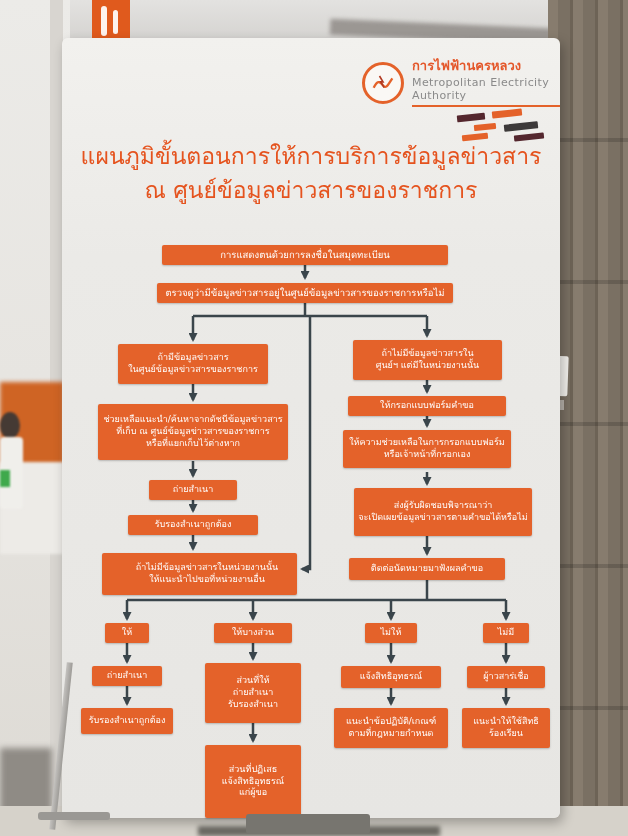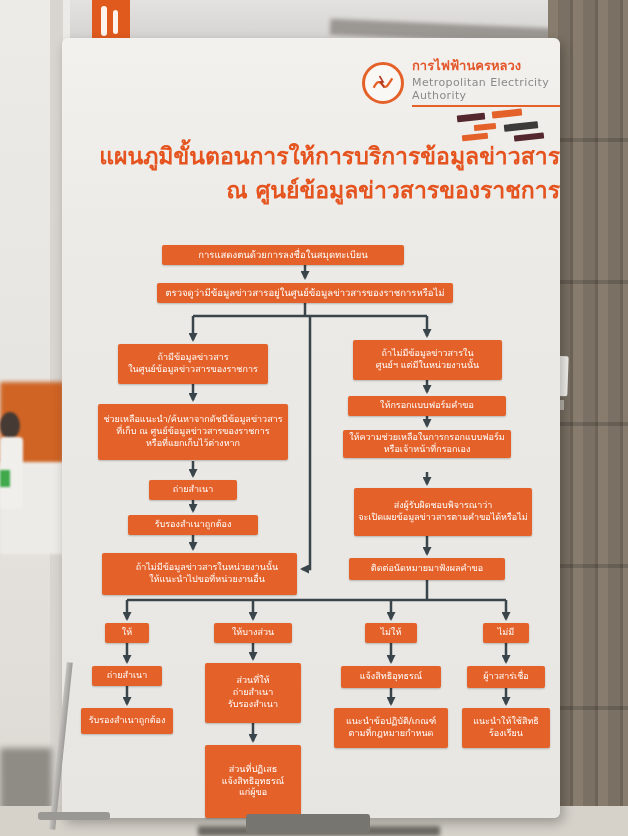--- a/index.html
+++ b/index.html
@@ -61,22 +61,22 @@
                  display:flex; align-items:center; justify-content:center; background:#faf8f5; flex:0 0 auto; }
   .logo-text { display:flex; flex-direction:column; }
   .logo-th { color:#e4572a; font-weight:bold; font-size:13px; line-height:1.1; }
   .logo-en { color:#8a8a8a; font-size:11px; letter-spacing:.4px; margin-top:2px; }
   .logo-rule { height:2px; background:#e4622a; width:148px; margin-top:3px; }
 
   
   .dash { position:absolute; transform:rotate(-6deg); border-radius:1px; }
 
   
-  .title { position:absolute; left:0; top:104px; width:498px; text-align:right;
-           color:#e5531e; font-weight:bold; }
+  .title { position:absolute; left:0; top:104px; width:498px; text-align:center;
+           color:#e5531e; font-weight:normal; }
   .title .t1 { font-size:23px; line-height:1.3; }
   .title .t2 { font-size:23px; line-height:1.3; margin-top:4px; }
 
   
   .flow-svg { position:absolute; left:0; top:0; width:498px; height:780px; }
   .fbox { position:absolute; background:#e4622a; color:#fff; font-size:9px; line-height:1.3;
           display:flex; align-items:center; justify-content:center; text-align:center;
           white-space:pre-line; padding:1px 3px; border-radius:2px;
           box-shadow:0 1px 2px rgba(0,0,0,.22); }
   .fbox.big { font-size:9.5px; }
@@ -166,37 +166,37 @@
         <path d="M65,648 V666" marker-end="url(#ah)"></path>
         <path d="M191,605 V621" marker-end="url(#ah)"></path>
         <path d="M191,685 V703" marker-end="url(#ah)"></path>
         <path d="M329,605 V624" marker-end="url(#ah)"></path>
         <path d="M329,650 V666" marker-end="url(#ah)"></path>
         <path d="M444,605 V624" marker-end="url(#ah)"></path>
         <path d="M444,650 V666" marker-end="url(#ah)"></path>
       </g>
     </svg>
 
-    <div class="fbox big" style="left:100px;top:207px;width:242px;height:20px;">การแสดงตนด้วยการลงชื่อในสมุดทะเบียน</div>
+    <div class="fbox big" style="left:100px;top:207px;width:286px;height:20px;">การแสดงตนด้วยการลงชื่อในสมุดทะเบียน</div>
     <div class="fbox big" style="left:95px;top:245px;width:296px;height:20px;">ตรวจดูว่ามีข้อมูลข่าวสารอยู่ในศูนย์ข้อมูลข่าวสารของราชการหรือไม่</div>
 
     <div class="fbox" style="left:56px;top:306px;width:150px;height:40px;">ถ้ามีข้อมูลข่าวสาร
 ในศูนย์ข้อมูลข่าวสารของราชการ</div>
     <div class="fbox" style="left:36px;top:366px;width:190px;height:56px;">ช่วยเหลือแนะนำ/ค้นหาจากดัชนีข้อมูลข่าวสาร
 ที่เก็บ ณ ศูนย์ข้อมูลข่าวสารของราชการ
 หรือที่แยกเก็บไว้ต่างหาก</div>
     <div class="fbox" style="left:87px;top:442px;width:88px;height:20px;">ถ่ายสำเนา</div>
     <div class="fbox" style="left:66px;top:477px;width:130px;height:20px;">รับรองสำเนาถูกต้อง</div>
     <div class="fbox" style="left:40px;top:515px;width:195px;height:42px;padding-left:18px;">ถ้าไม่มีข้อมูลข่าวสารในหน่วยงานนั้น
 ให้แนะนำไปขอที่หน่วยงานอื่น</div>
 
     <div class="fbox" style="left:291px;top:302px;width:149px;height:40px;">ถ้าไม่มีข้อมูลข่าวสารใน
 ศูนย์ฯ แต่มีในหน่วยงานนั้น</div>
     <div class="fbox" style="left:286px;top:358px;width:158px;height:20px;">ให้กรอกแบบฟอร์มคำขอ</div>
-    <div class="fbox" style="left:281px;top:392px;width:168px;height:28px;">ให้ความช่วยเหลือในการกรอกแบบฟอร์ม
+    <div class="fbox" style="left:281px;top:392px;width:168px;height:38px;">ให้ความช่วยเหลือในการกรอกแบบฟอร์ม
 หรือเจ้าหน้าที่กรอกเอง</div>
     <div class="fbox" style="left:292px;top:450px;width:178px;height:48px;">ส่งผู้รับผิดชอบพิจารณาว่า
 จะเปิดเผยข้อมูลข่าวสารตามคำขอได้หรือไม่</div>
     <div class="fbox" style="left:287px;top:520px;width:156px;height:22px;">ติดต่อนัดหมายมาฟังผลคำขอ</div>
 
     <div class="fbox" style="left:43px;top:585px;width:44px;height:20px;">ให้</div>
     <div class="fbox" style="left:30px;top:628px;width:70px;height:20px;">ถ่ายสำเนา</div>
     <div class="fbox" style="left:19px;top:670px;width:92px;height:26px;">รับรองสำเนาถูกต้อง</div>
 
     <div class="fbox" style="left:152px;top:585px;width:78px;height:20px;">ให้บางส่วน</div>

